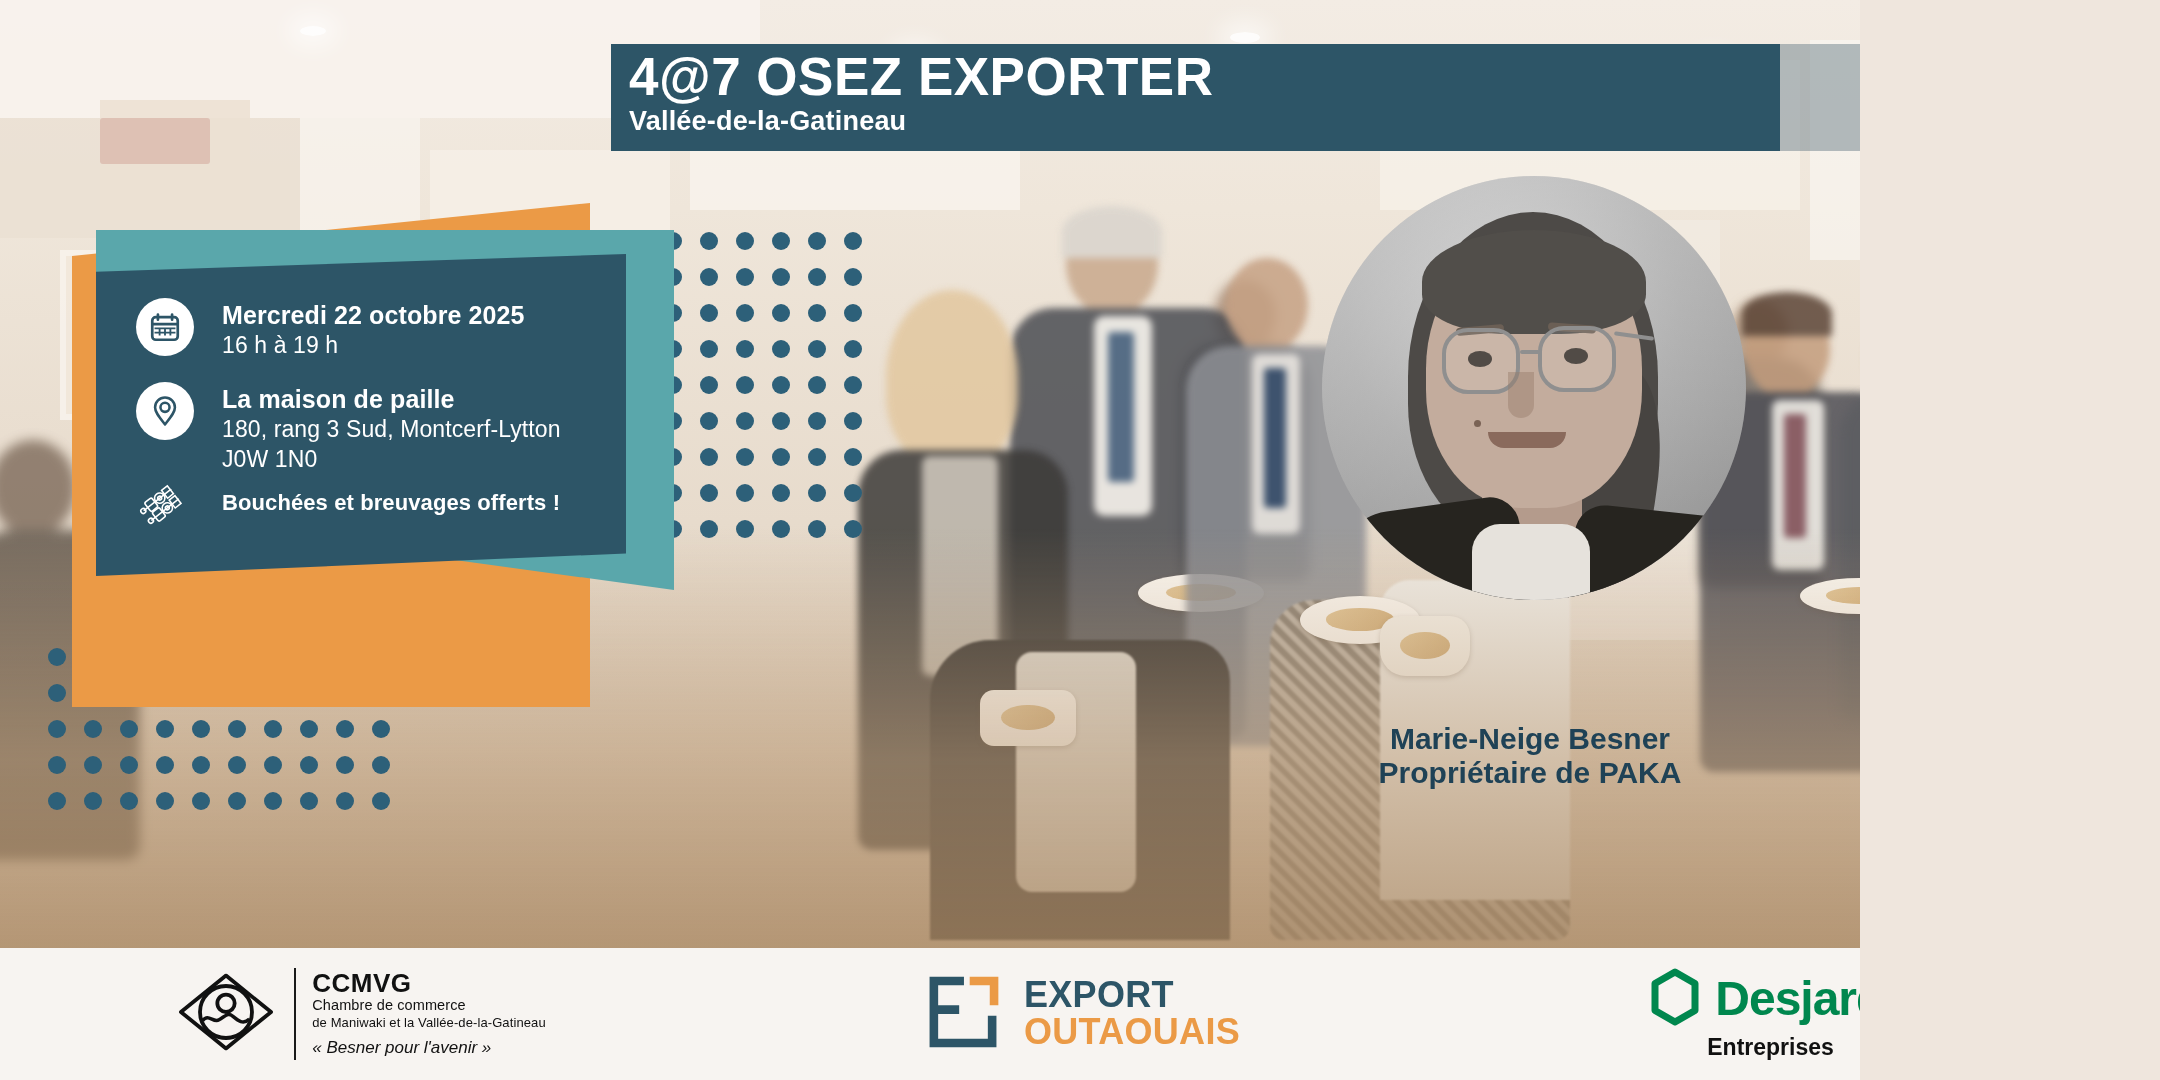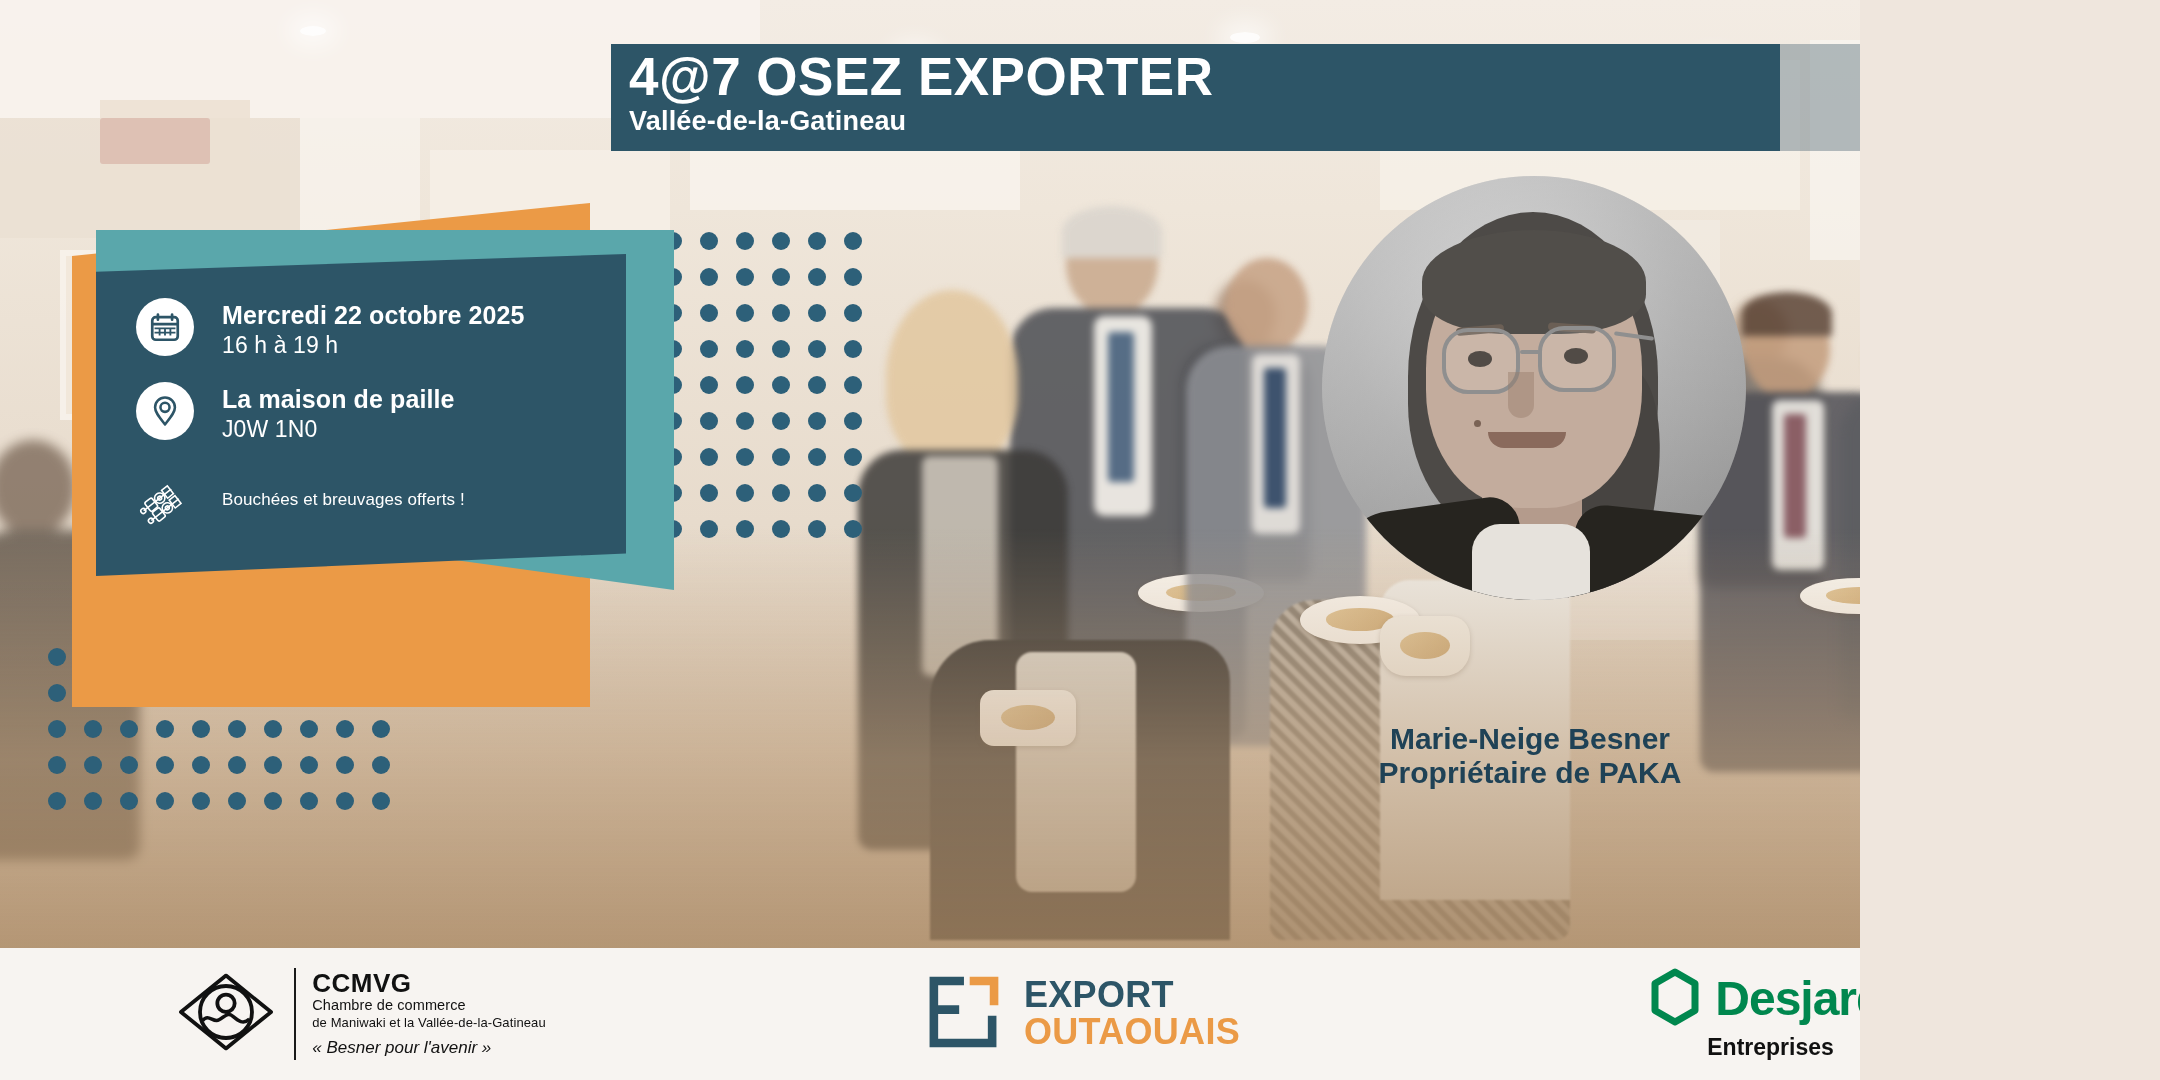--- a/index.html
+++ b/index.html
@@ -105,21 +105,21 @@
 
   .icon-circle {
     width:58px; height:58px; border-radius:50%; background:#ffffff;
     display:flex; align-items:center; justify-content:center; flex:0 0 58px;
   }
   .icon-plain { width:58px; height:58px; display:flex; align-items:center; justify-content:center; flex:0 0 58px; }
 
   .rtext { padding-top:2px; }
   .rt-strong { font-size:25px; font-weight:700; letter-spacing:.1px; line-height:1.25; white-space:nowrap; }
   .rt-light  { font-size:23px; font-weight:400; letter-spacing:.1px; line-height:1.3; white-space:nowrap; }
-  .rt-food   { font-size:17px; font-weight:400; letter-spacing:.1px; line-height:1.3; white-space:nowrap; padding-top:12px;}
+  .rt-food   { font-size:22px; font-weight:700; letter-spacing:.1px; line-height:1.3; white-space:nowrap; padding-top:12px;}
 
   
   .portrait-wrap {
     position:absolute; left:1322px; top:176px; width:424px; height:424px;
     border-radius:50%; overflow:hidden;
     background:radial-gradient(circle at 45% 32%, #c9c9c9 0%, #a8a8a8 45%, #8e8e8e 100%);
   }
   .pt-bgsheen { position:absolute; inset:0; background:linear-gradient(160deg,rgba(255,255,255,.35),rgba(120,120,120,.2)); }
   
   .pt-hairback { position:absolute; left:86px; top:36px; width:250px; height:330px; border-radius:50% 50% 42% 42%; background:#4d4a47; }
@@ -453,20 +453,21 @@
 
       <div class="row r-loc">
         <div class="icon-circle">
           <svg width="34" height="34" viewBox="0 0 24 24" fill="none" stroke="#2d5567" stroke-width="1.8">
             <path d="M12 21.5c4.2-5.4 7-8.6 7-12a7 7 0 1 0-14 0c0 3.4 2.8 6.6 7 12z" stroke-linejoin="round"></path>
             <circle cx="12" cy="9.4" r="3.2"></circle>
           </svg>
         </div>
         <div class="rtext">
           <div class="rt-strong">La maison de paille</div>
+          <div class="rt-light">180, rang 3 Sud, Montcerf-Lytton</div>
           <div class="rt-light">J0W 1N0</div>
         </div>
       </div>
 
       <div class="row r-food">
         <div class="icon-plain">
           <svg width="54" height="54" viewBox="0 0 48 48" fill="none" stroke="#ffffff" stroke-width="1.4">
             <g transform="rotate(-38 24 24)">
               <path d="M6 17h30M6 28h30" stroke-linecap="round"></path>
               <circle cx="5" cy="17" r="2.2"></circle>

